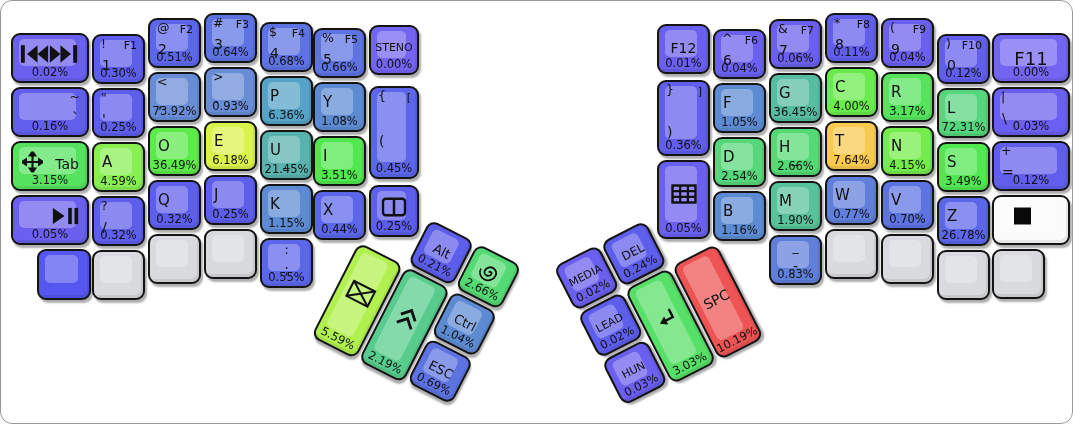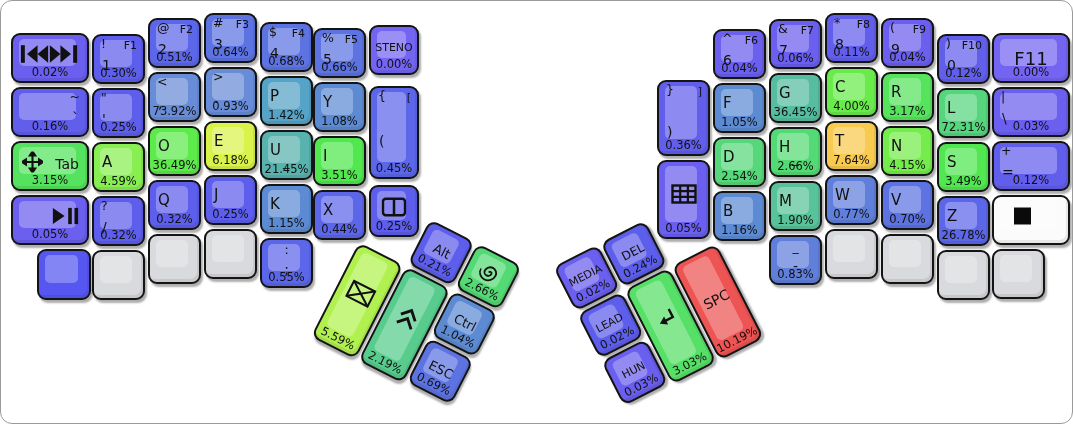--- a/index.html
+++ b/index.html
@@ -195,21 +195,21 @@
     </div>
     <div class="key" style="left: 203px; top: 66px; width: 53px; height: 50px; background: rgb(104, 140, 215);">
       <div class="cap"></div>
       <span class="l-shift">&gt;</span>
       <span class="l-main shifted" style="font-size: 14px;">.</span>
       <span class="l-pct">0.93%</span>
     </div>
     <div class="key" style="left: 259px; top: 75px; width: 53px; height: 50px; background: rgb(85, 163, 198);">
       <div class="cap"></div>
       <span class="l-main">P</span>
-      <span class="l-pct">1.42%</span>
+      <span class="l-pct">6.36%</span>
     </div>
     <div class="key" style="left: 312px; top: 81px; width: 53px; height: 50px; background: rgb(93, 139, 211);">
       <div class="cap"></div>
       <span class="l-main">Y</span>
       <span class="l-pct">1.08%</span>
     </div>
     <div class="key" style="left: 368px; top: 85px; width: 50px; height: 93px; background: rgb(92, 102, 233);">
       <div class="cap"></div>
       <span class="l-shift">{</span>
       <span class="l-fn">[</span>
@@ -319,20 +319,25 @@
     </div>
     <div class="key" style="left: 203px; top: 228px; width: 53px; height: 50px; background: rgb(217, 218, 221);">
       <div class="cap"></div>
     </div>
     <div class="key" style="left: 259px; top: 237px; width: 53px; height: 50px; background: rgb(92, 102, 233);">
       <div class="cap"></div>
       <span class="l-shift v-c">:</span>
       <span class="l-main shifted v-c" style="font-size: 14px;">;</span>
       <span class="l-pct">0.55%</span>
     </div>
+    <div class="key" style="left: 656px; top: 23px; width: 53px; height: 50px; background: rgb(106, 95, 238);">
+      <div class="cap"></div>
+      <span class="l-main v-c" style="font-size: 14px;">F12</span>
+      <span class="l-pct">0.01%</span>
+    </div>
     <div class="key" style="left: 656px; top: 79px; width: 53px; height: 76px; background: rgb(97, 94, 236);">
       <div class="cap"></div>
       <span class="l-shift">}</span>
       <span class="l-fn">]</span>
       <span class="l-main shifted" style="font-size: 14px; top: 60%;">)</span>
       <span class="l-pct">0.36%</span>
     </div>
     <div class="key" style="left: 656px; top: 159px; width: 53px; height: 79px; background: rgb(106, 95, 238);">
       <div class="cap"></div>
       <span class="ic ic-grid">

